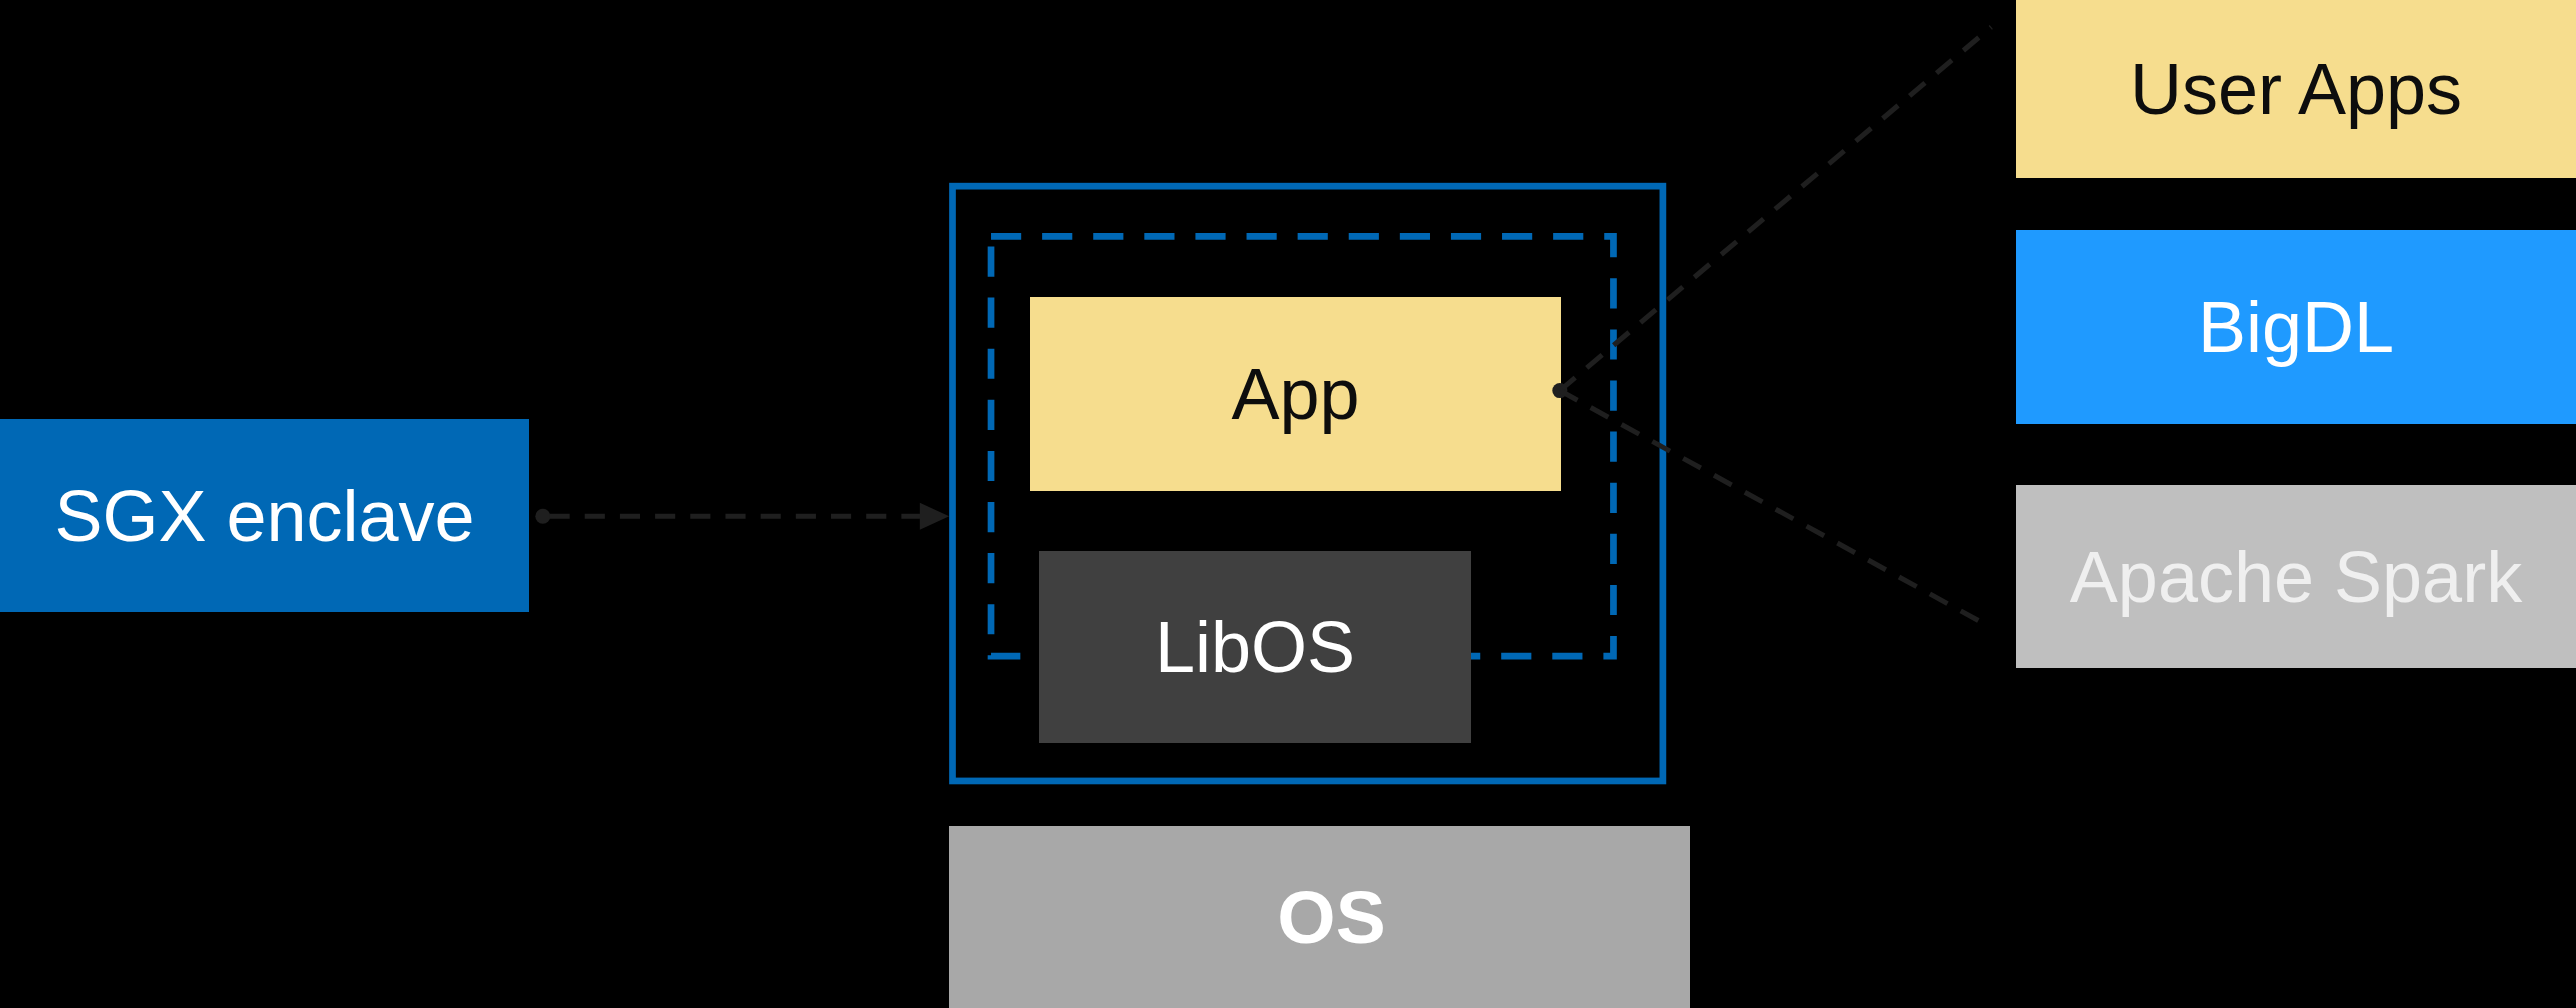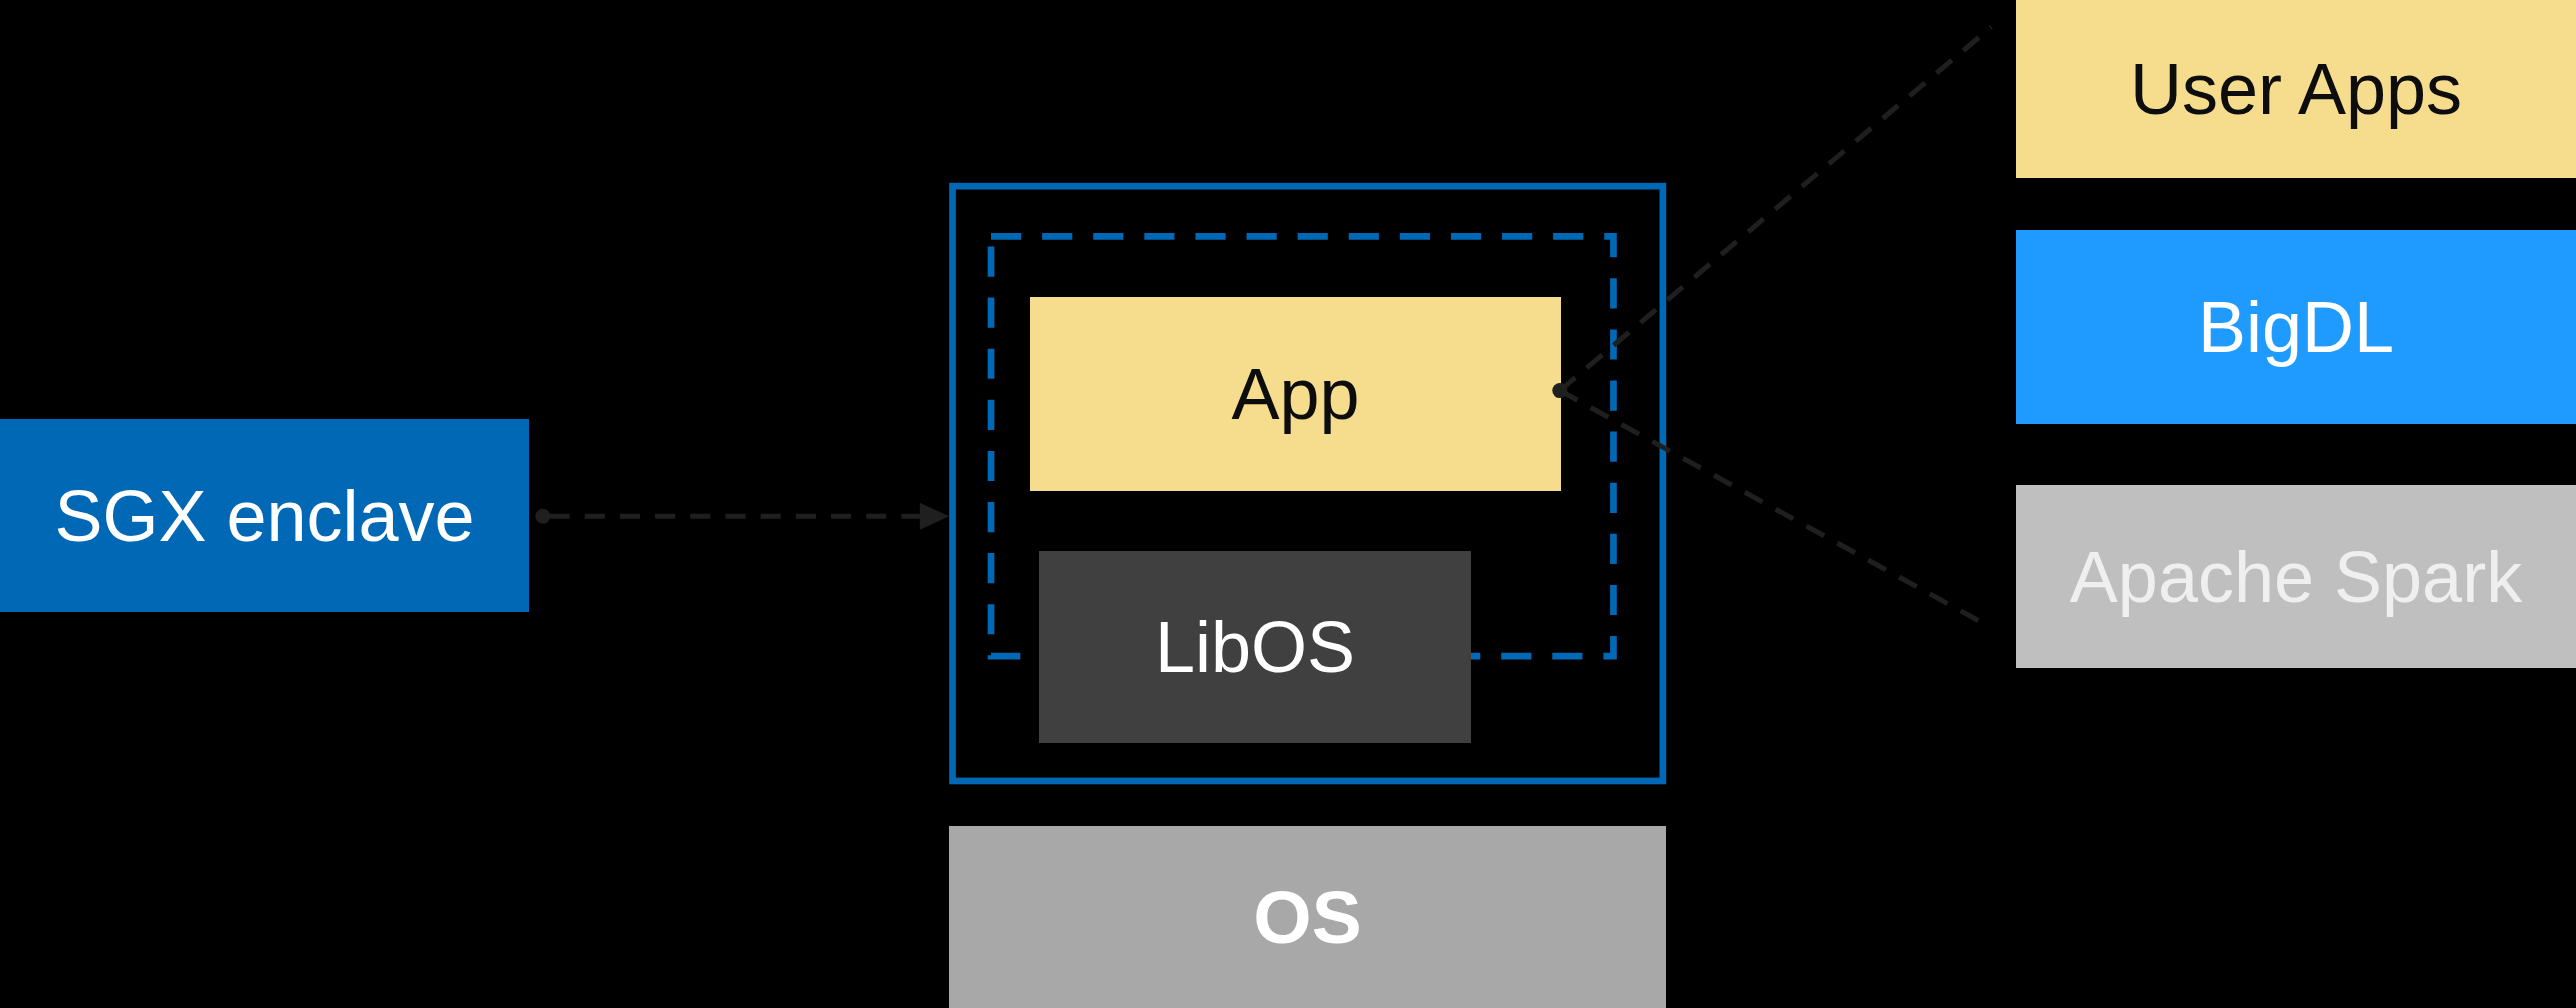--- a/index.html
+++ b/index.html
@@ -17,21 +17,21 @@
   }
   .box {
     position: absolute;
     display: flex;
     align-items: center;
     justify-content: center;
     text-align: center;
     white-space: nowrap;
   }
   .label-86 { font-size: 72px; line-height: 1; }
-  .label-90b { font-size: 75px; line-height: 1; font-weight: bold; }
+  .label-90b { font-size: 75px; line-height: 1; font-weight: bold; padding-left: 24px; }
 
   
   #sgx-box      { left: 0;     top: 419px; width: 529px; height: 193px; background: #0068B5; color: #FFFFFF; }
 
   
   #app-box      { left: 1030px; top: 297px; width: 531px; height: 194px; background: #F6DD8E; color: #0D0D0D; z-index: 3; align-items: center; }
   #libos-box    { left: 1039px; top: 551px; width: 432px; height: 192px; background: #404040; color: #FFFFFF; z-index: 3; }
   #os-box       { left: 949px; top: 826px; width: 717px; height: 183px; background: #A8A8A8; color: #FFFFFF; }
 
   

